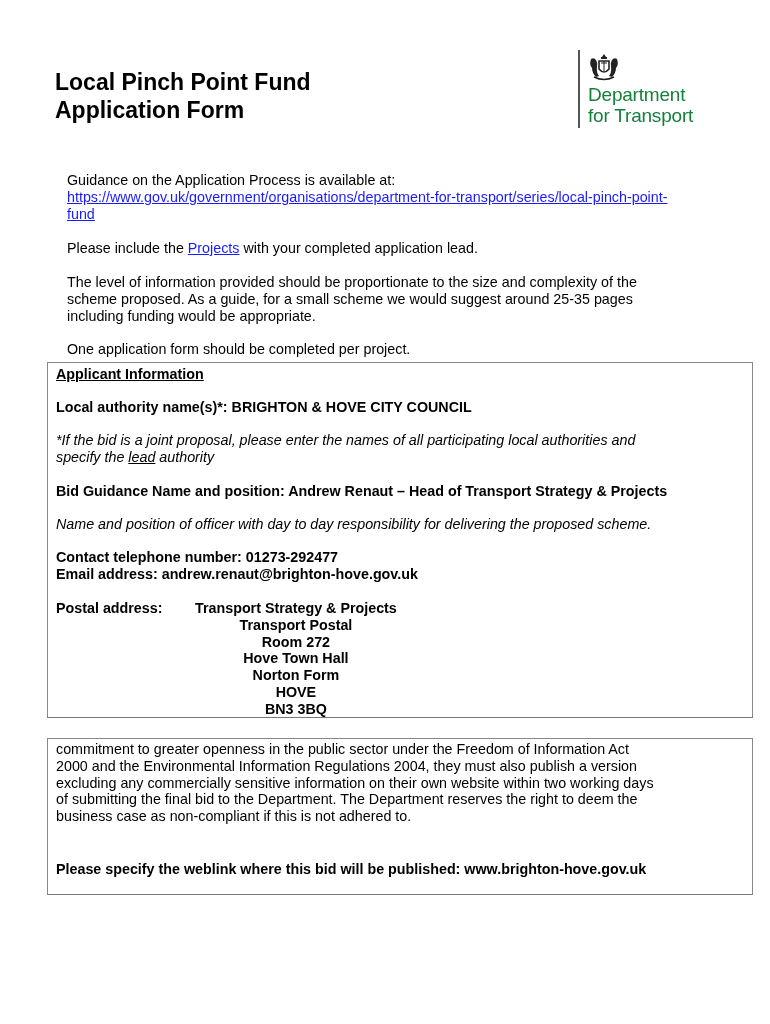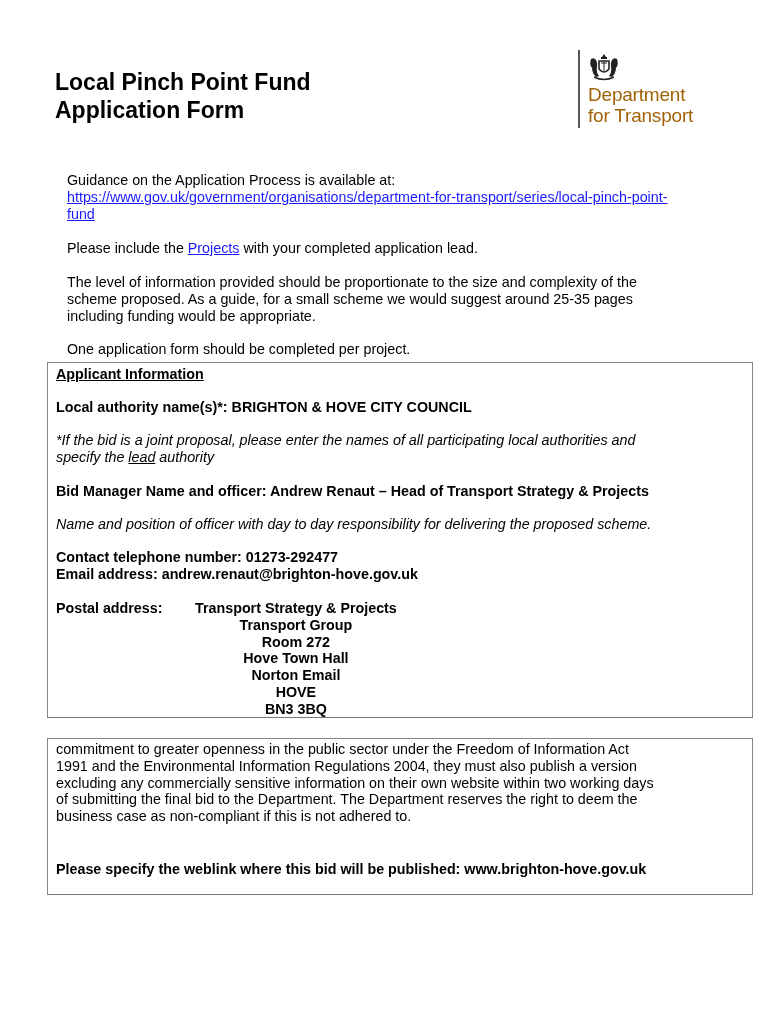--- a/index.html
+++ b/index.html
@@ -4,21 +4,21 @@
 <style>
   html, body { margin: 0; padding: 0; background: #ffffff; }
   body { width: 770px; height: 1024px; position: relative; overflow: hidden;
          font-family: "Liberation Sans", sans-serif; color: #000; }
   .title { position: absolute; left: 55px; top: 68px; font-size: 23px; font-weight: bold;
            line-height: 28px; margin: 0; }
   .logo { position: absolute; left: 578px; top: 50px; width: 140px; height: 80px; }
   .logo-bar { position: absolute; left: 0; top: 0; width: 2px; height: 78px; background: #555; }
   .crest { position: absolute; left: 10px; top: 2px; width: 32px; height: 30px; }
   .logo-text { position: absolute; left: 10px; top: 34px; font-size: 19px; line-height: 21px;
-               color: #a16207; white-space: nowrap; letter-spacing: -0.2px; }
+               color: #15803d; white-space: nowrap; letter-spacing: -0.2px; }
   .para { position: absolute; left: 55px; font-size: 14.3px; line-height: 16.8px; margin: 12px; width: 665px; }
   a.link { color: #1a1aff; text-decoration: underline; }
   .box { position: absolute; left: 47px; width: 706px; border: 1px solid #888; 
          border-bottom-color: #777; box-sizing: border-box; }
   .box-inner { position: absolute; left: 8px; font-size: 14.3px; line-height: 16.8px; margin: 0; width: 660px; }
   .b { font-weight: bold; }
   .i { font-style: italic; }
   .u { text-decoration: underline; }
   .addr-label { position: absolute; left: 8px; font-weight: bold; font-size: 14.3px; line-height: 16.8px; }
   .addr-lines { position: absolute; left: 147px; font-weight: bold; font-size: 14.3px; line-height: 16.8px; }
@@ -75,46 +75,46 @@
   <div class="box-inner b" style="top:36px;">
     <span>Local authority name(s)*: </span><span>BRIGHTON &amp; HOVE CITY COUNCIL</span>
   </div>
 
   <div class="box-inner i" style="top:69px;">
     <div>*If the bid is a joint proposal, please enter the names of all participating local authorities and</div>
     <div><span>specify the </span><span class="u">lead</span><span> authority</span></div>
   </div>
 
   <div class="box-inner b" style="top:120px; white-space:nowrap;">
-    <span>Bid Manager Name and officer: </span><span>Andrew Renaut – Head of Transport Strategy &amp; Projects</span>
+    <span>Bid Guidance Name and position: </span><span>Andrew Renaut – Head of Transport Strategy &amp; Projects</span>
   </div>
 
   <div class="box-inner i" style="top:153px;">Name and position of officer with day to day responsibility for delivering the proposed scheme.</div>
 
   <div class="box-inner b" style="top:186px;">
     <div><span>Contact telephone number: </span><span>01273-292477</span></div>
     <div><span>Email address: </span><span>andrew.renaut@brighton-hove.gov.uk</span></div>
   </div>
 
   <div class="addr-label" style="top:237px;">Postal address:</div>
   <div class="addr-lines" style="top:237px;">
     <div>Transport Strategy &amp; Projects</div>
-    <div>Transport Group</div>
+    <div>Transport Postal</div>
     <div>Room 272</div>
     <div>Hove Town Hall</div>
-    <div>Norton Email</div>
+    <div>Norton Form</div>
     <div>HOVE</div>
     <div>BN3 3BQ</div>
   </div>
 </div>
 
 <div class="box" style="top:738px; height:157px;">
   <div class="box-inner" style="top:2px;">
     <div>commitment to greater openness in the public sector under the Freedom of Information Act</div>
-    <div>1991 and the Environmental Information Regulations 2004, they must also publish a version</div>
+    <div>2000 and the Environmental Information Regulations 2004, they must also publish a version</div>
     <div>excluding any commercially sensitive information on their own website within two working days</div>
     <div>of submitting the final bid to the Department. The Department reserves the right to deem the</div>
     <div>business case as non-compliant if this is not adhered to.</div>
   </div>
   <div class="box-inner b" style="top:122px; white-space:nowrap;">
     <span>Please specify the weblink where this bid will be published: </span><span>www.brighton-hove.gov.uk</span>
   </div>
 </div>
 
 </body></html>

